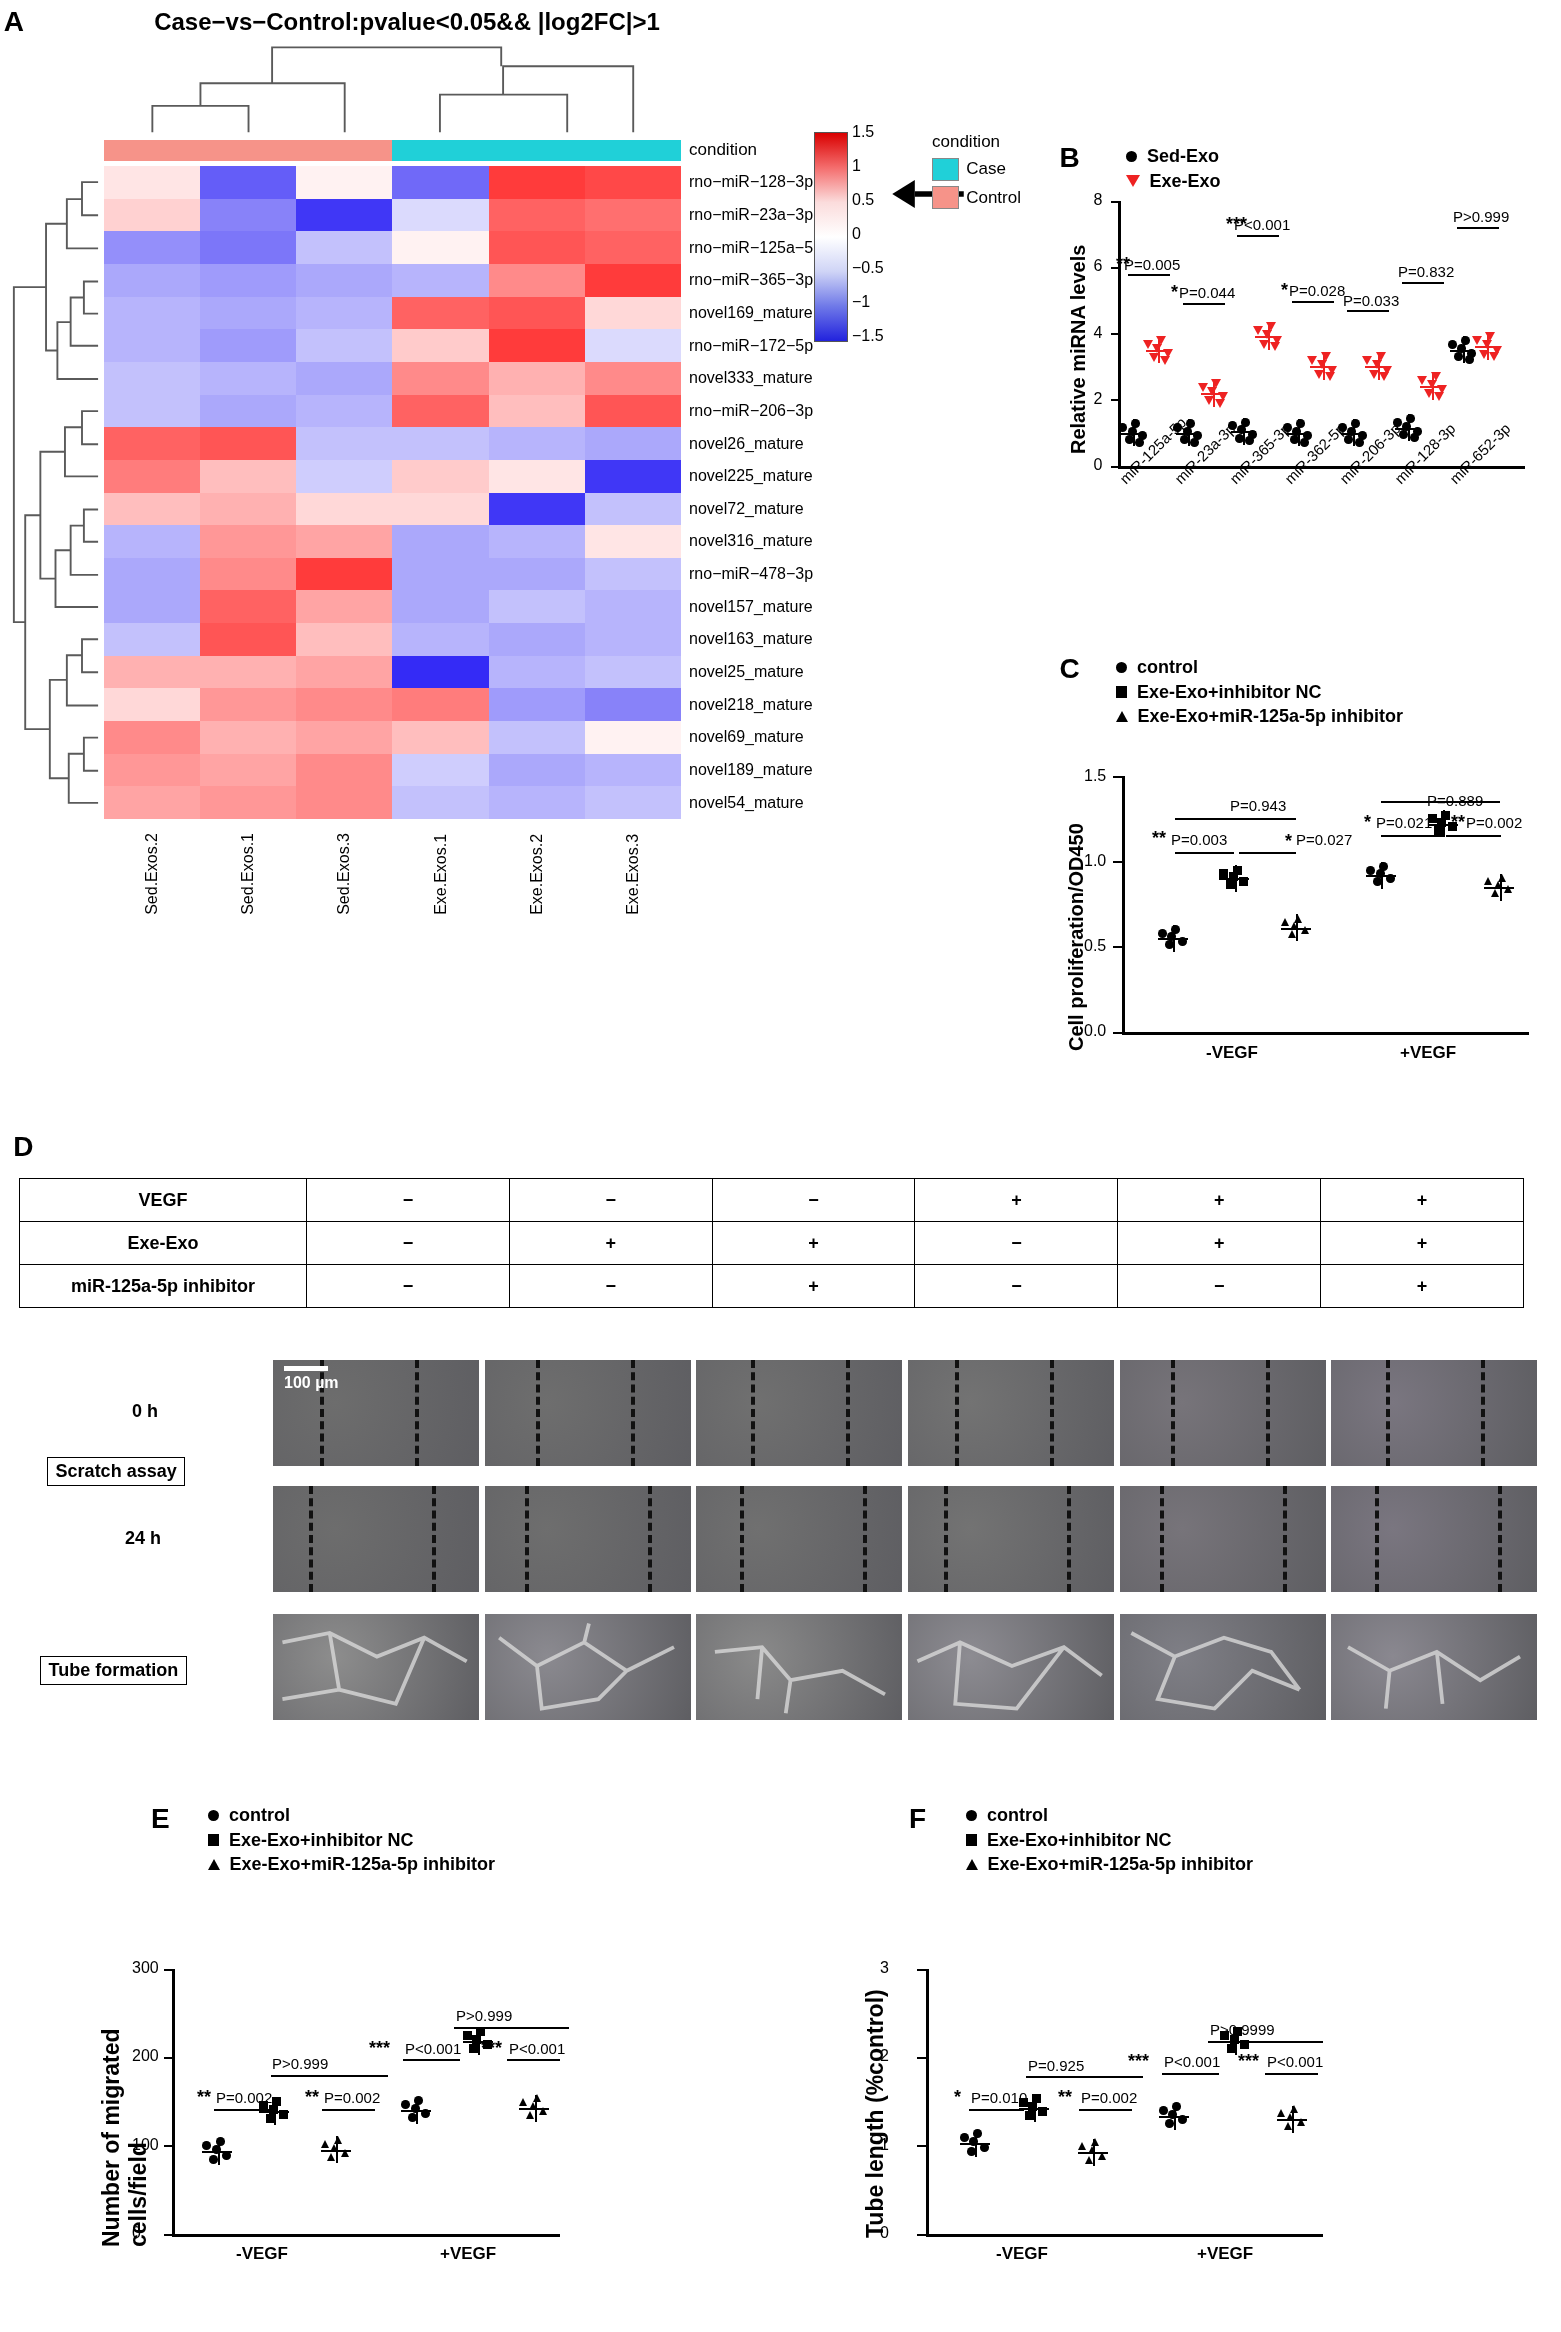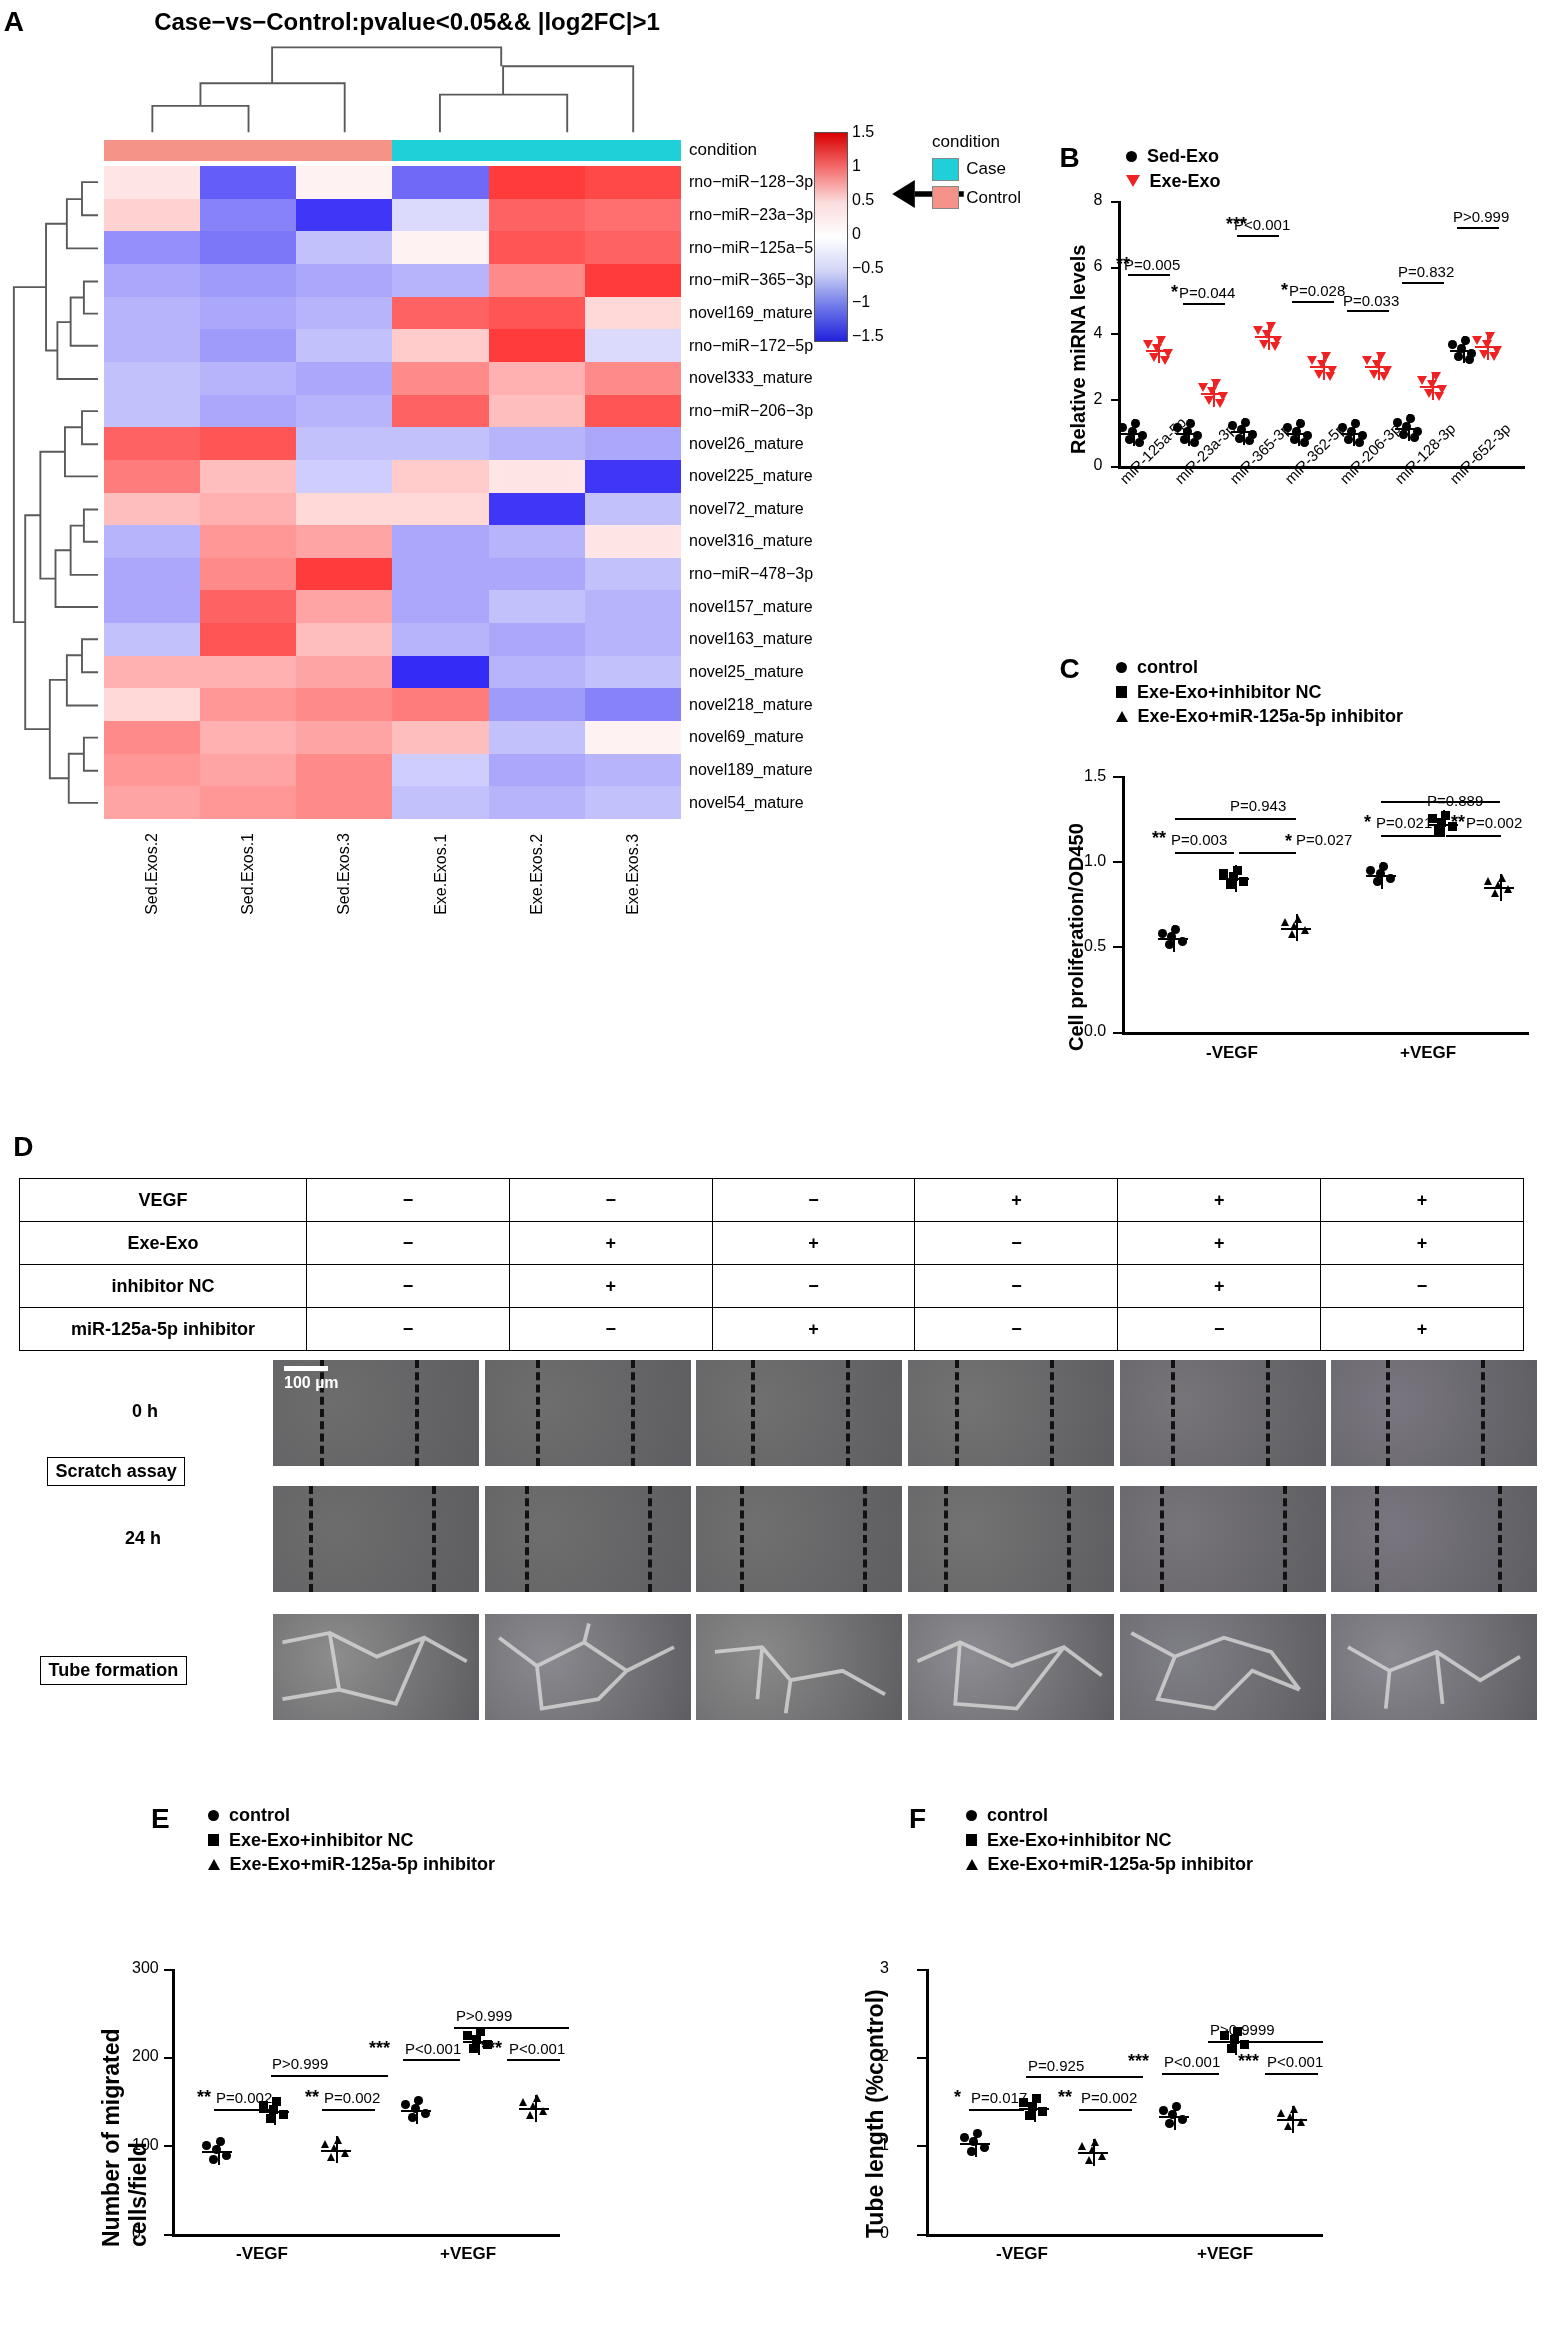--- a/index.html
+++ b/index.html
@@ -575,29 +575,20 @@
       <tr>
         <td class="rowhead">Exe-Exo</td>
         <td>−</td>
         <td>+</td>
         <td>+</td>
         <td>−</td>
         <td>+</td>
         <td>+</td>
       </tr>
       <tr>
-        <td class="rowhead">inhibitor NC</td>
-        <td>−</td>
-        <td>+</td>
-        <td>−</td>
-        <td>−</td>
-        <td>+</td>
-        <td>−</td>
-      </tr>
-      <tr>
         <td class="rowhead">miR-125a-5p inhibitor</td>
         <td>−</td>
         <td>−</td>
         <td>+</td>
         <td>−</td>
         <td>−</td>
         <td>+</td>
       </tr>
     </tbody>
 </table>
@@ -863,21 +854,21 @@
       <div class="tri" style="left: 434px; top: 310px;"></div>
       <div class="meanbar" style="left: 425px; top: 316px; width: 30px;"></div>
       <div class="errbar" style="left: 440px; top: 303px; height: 26.5px;"></div>
     </div>
   <div id="pf-xcats">
       <div class="xcat" style="left: 144px; top: 441px;">-VEGF</div>
       <div class="xcat" style="left: 345px; top: 441px;">+VEGF</div>
     </div>
   <div id="pf-annot">
       <div class="pval" style="left: 102px; top: 284px; font-size: 18px; font-weight: bold;">*</div>
-      <div class="pval" style="left: 119px; top: 286px;">P=0.017</div>
+      <div class="pval" style="left: 119px; top: 286px;">P=0.010</div>
       <div class="pbar" style="left: 117px; top: 306px; width: 55px;"></div>
       <div class="pval" style="left: 206px; top: 284px; font-size: 18px; font-weight: bold;">**</div>
       <div class="pval" style="left: 229px; top: 286px;">P=0.002</div>
       <div class="pbar" style="left: 227px; top: 306px; width: 53px;"></div>
       <div class="pval" style="left: 176px; top: 254px;">P=0.925</div>
       <div class="pbar" style="left: 174px; top: 273px; width: 117px;"></div>
       <div class="pval" style="left: 276px; top: 248px; font-size: 18px; font-weight: bold;">***</div>
       <div class="pval" style="left: 312px; top: 250px;">P&lt;0.001</div>
       <div class="pbar" style="left: 310px; top: 270px; width: 57px;"></div>
       <div class="pval" style="left: 386px; top: 248px; font-size: 18px; font-weight: bold;">***</div>

